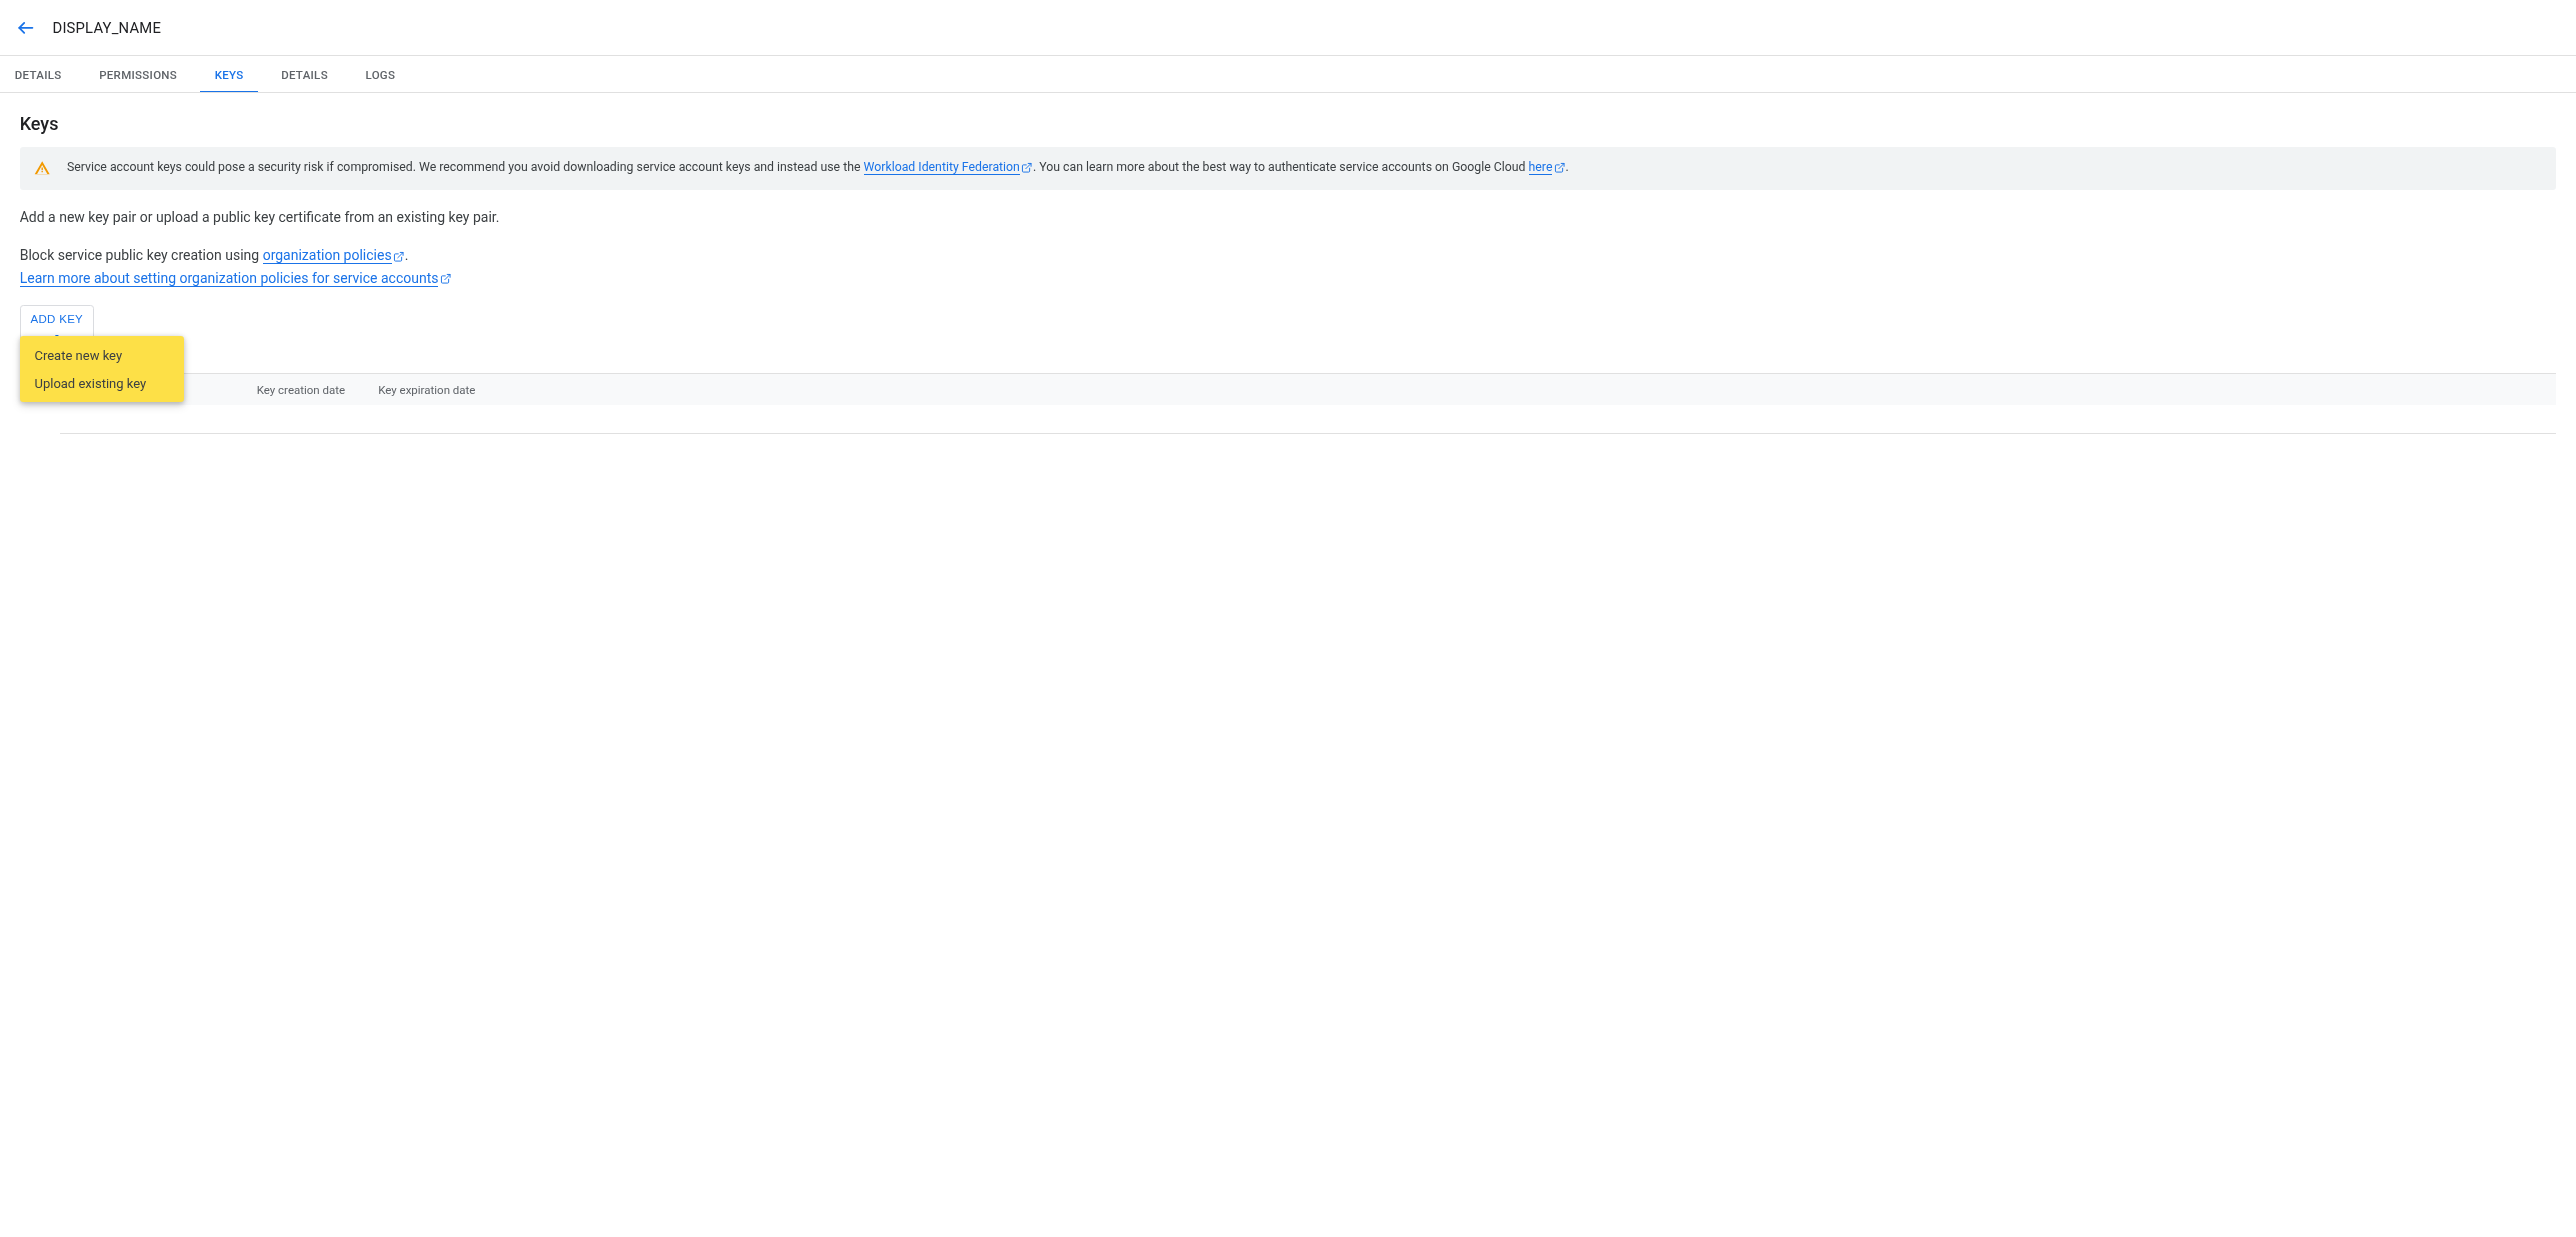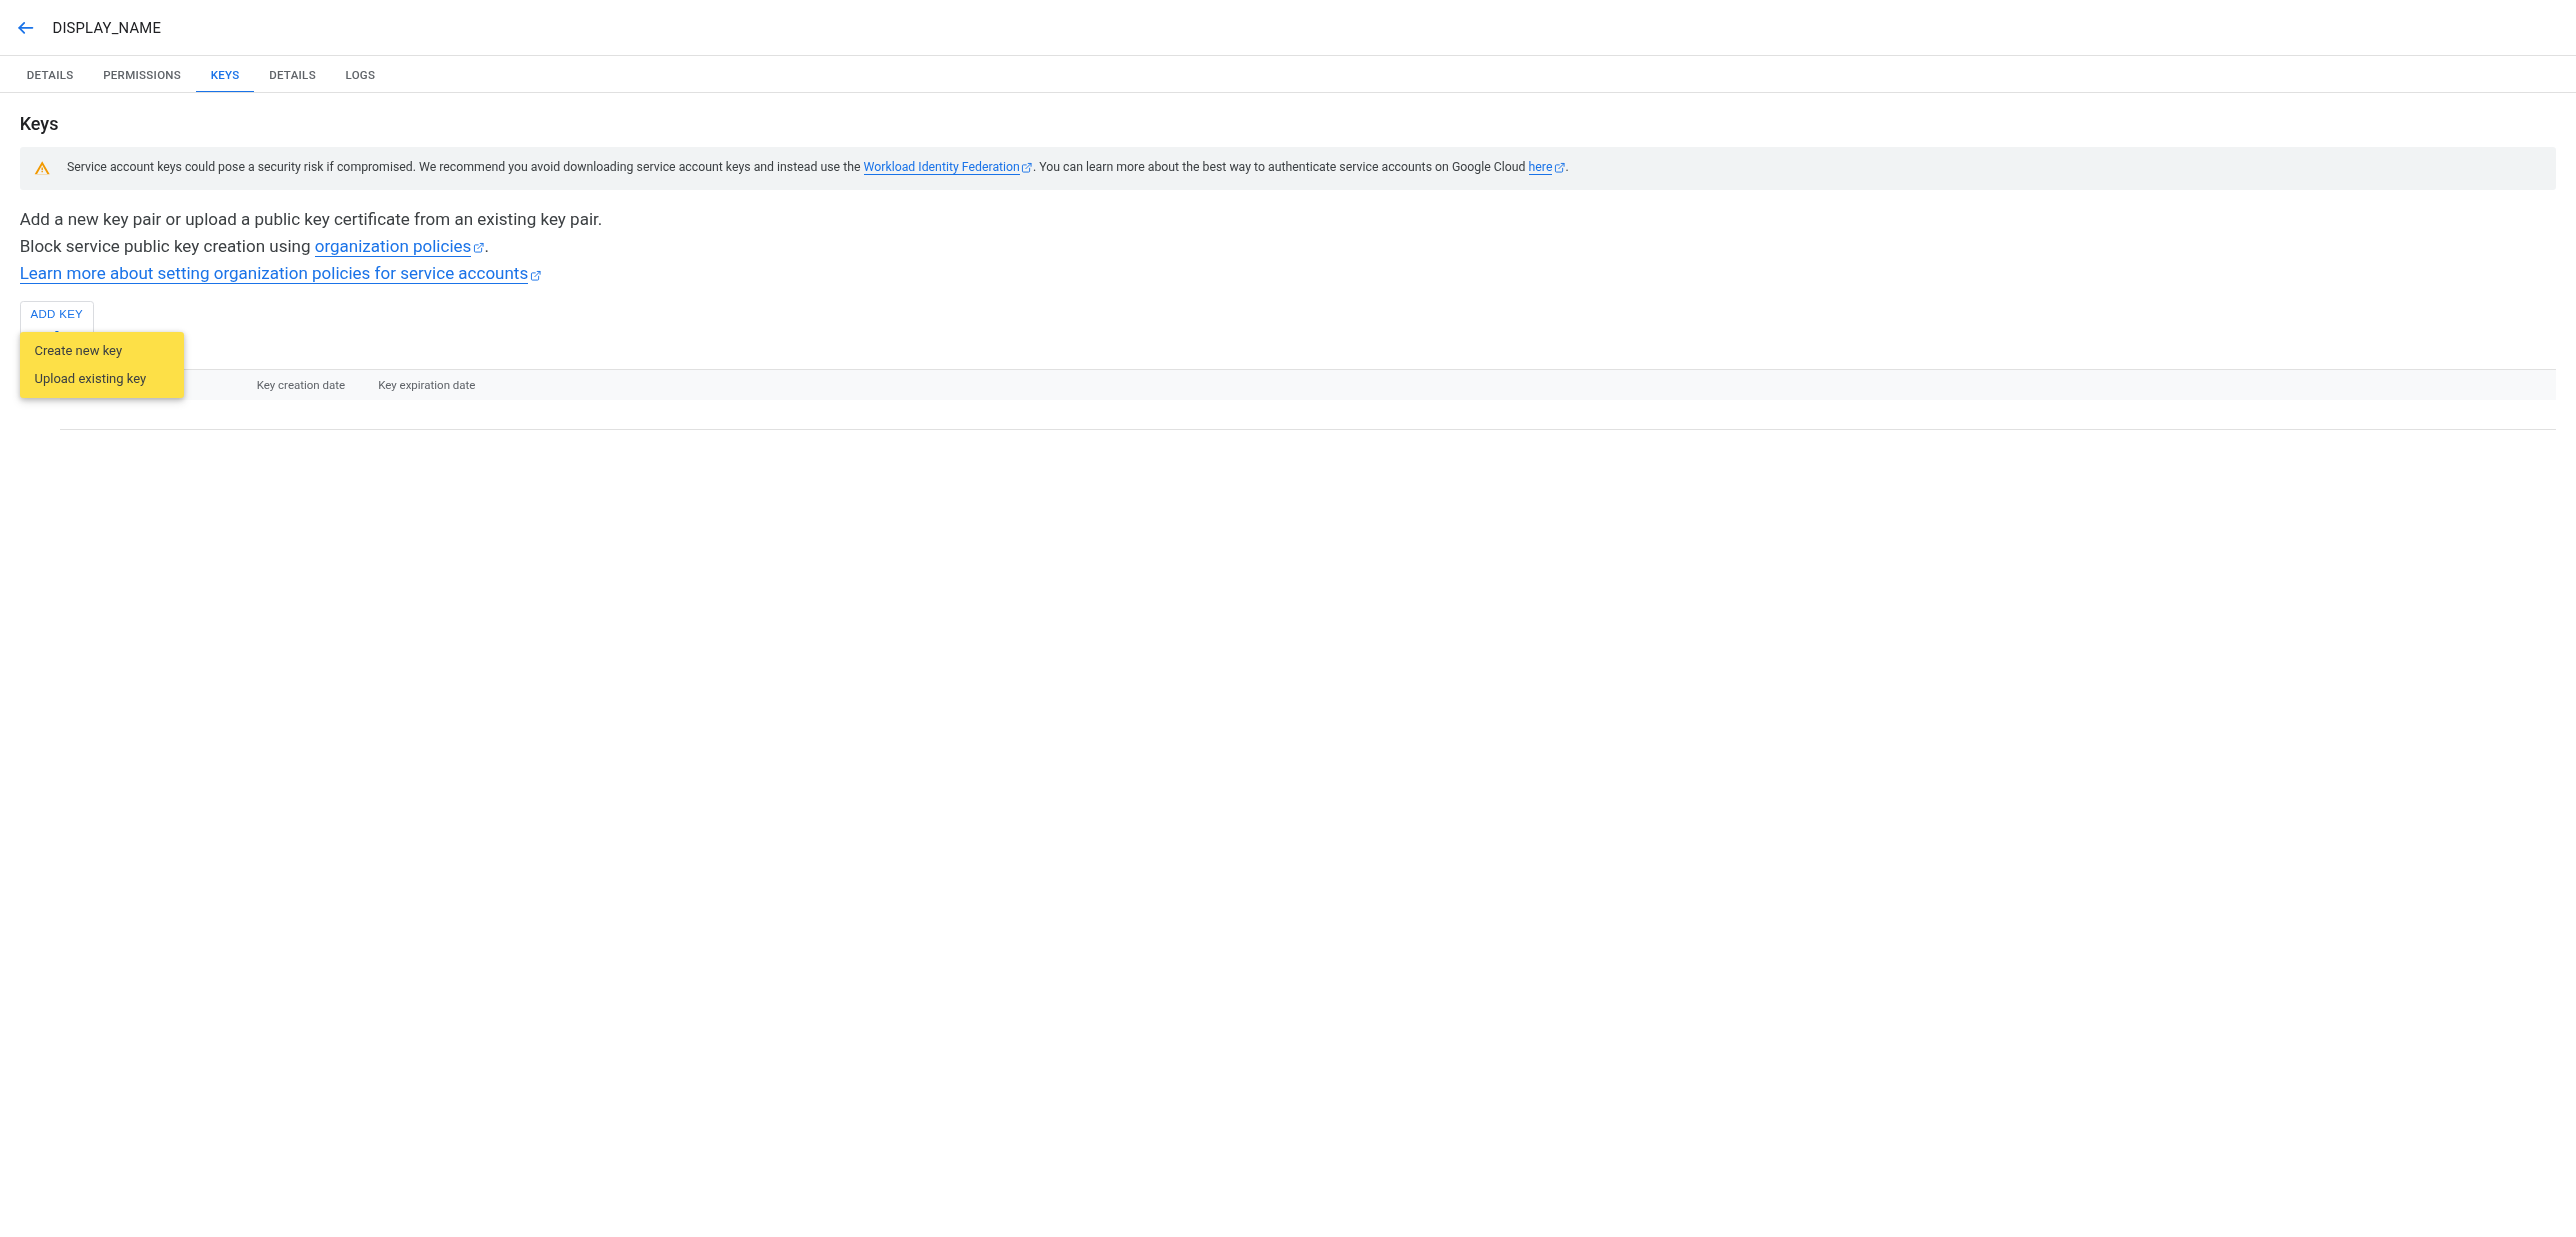--- a/index.html
+++ b/index.html
@@ -28,23 +28,23 @@
     cursor: pointer;
   }
   .page-title-top {
     font-size: 14.8px;
     font-weight: 400;
     letter-spacing: 0.2px;
     color: #202124;
   }
   .tabs {
     display: flex;
-    gap: 0;
+    gap: 8px;
     border-bottom: 0.8px solid #e0e0e0;
-    padding: 0 12px;
+    padding: 0 0;
   }
   .tab {
     padding: 11.5px 14.8px 9.8px;
     font-size: 11.5px;
     font-weight: 500;
     color: #5f6368;
     letter-spacing: 0.3px;
     cursor: pointer;
     border-bottom: 1.6px solid transparent;
   }
@@ -86,24 +86,24 @@
     cursor: pointer;
   }
   .ext-icon {
     display: inline-flex;
     vertical-align: -1.6px;
     margin-left: 1.6px;
     color: #1a73e8;
   }
   .ext-icon svg { width: 11.5px; height: 11.5px; }
   .body-text {
-    font-size: 17px;
+    font-size: 14px;
     color: #3c4043;
     line-height: 1.6;
-    margin: 0 0;
+    margin: 16px 0;
   }
   .add-key-row {
     margin-top: 13px;
     position: relative;
   }
   .add-key-btn {
     display: inline-flex;
     align-items: center;
     gap: 6.6px;
     border: 0.8px solid #dadce0;

